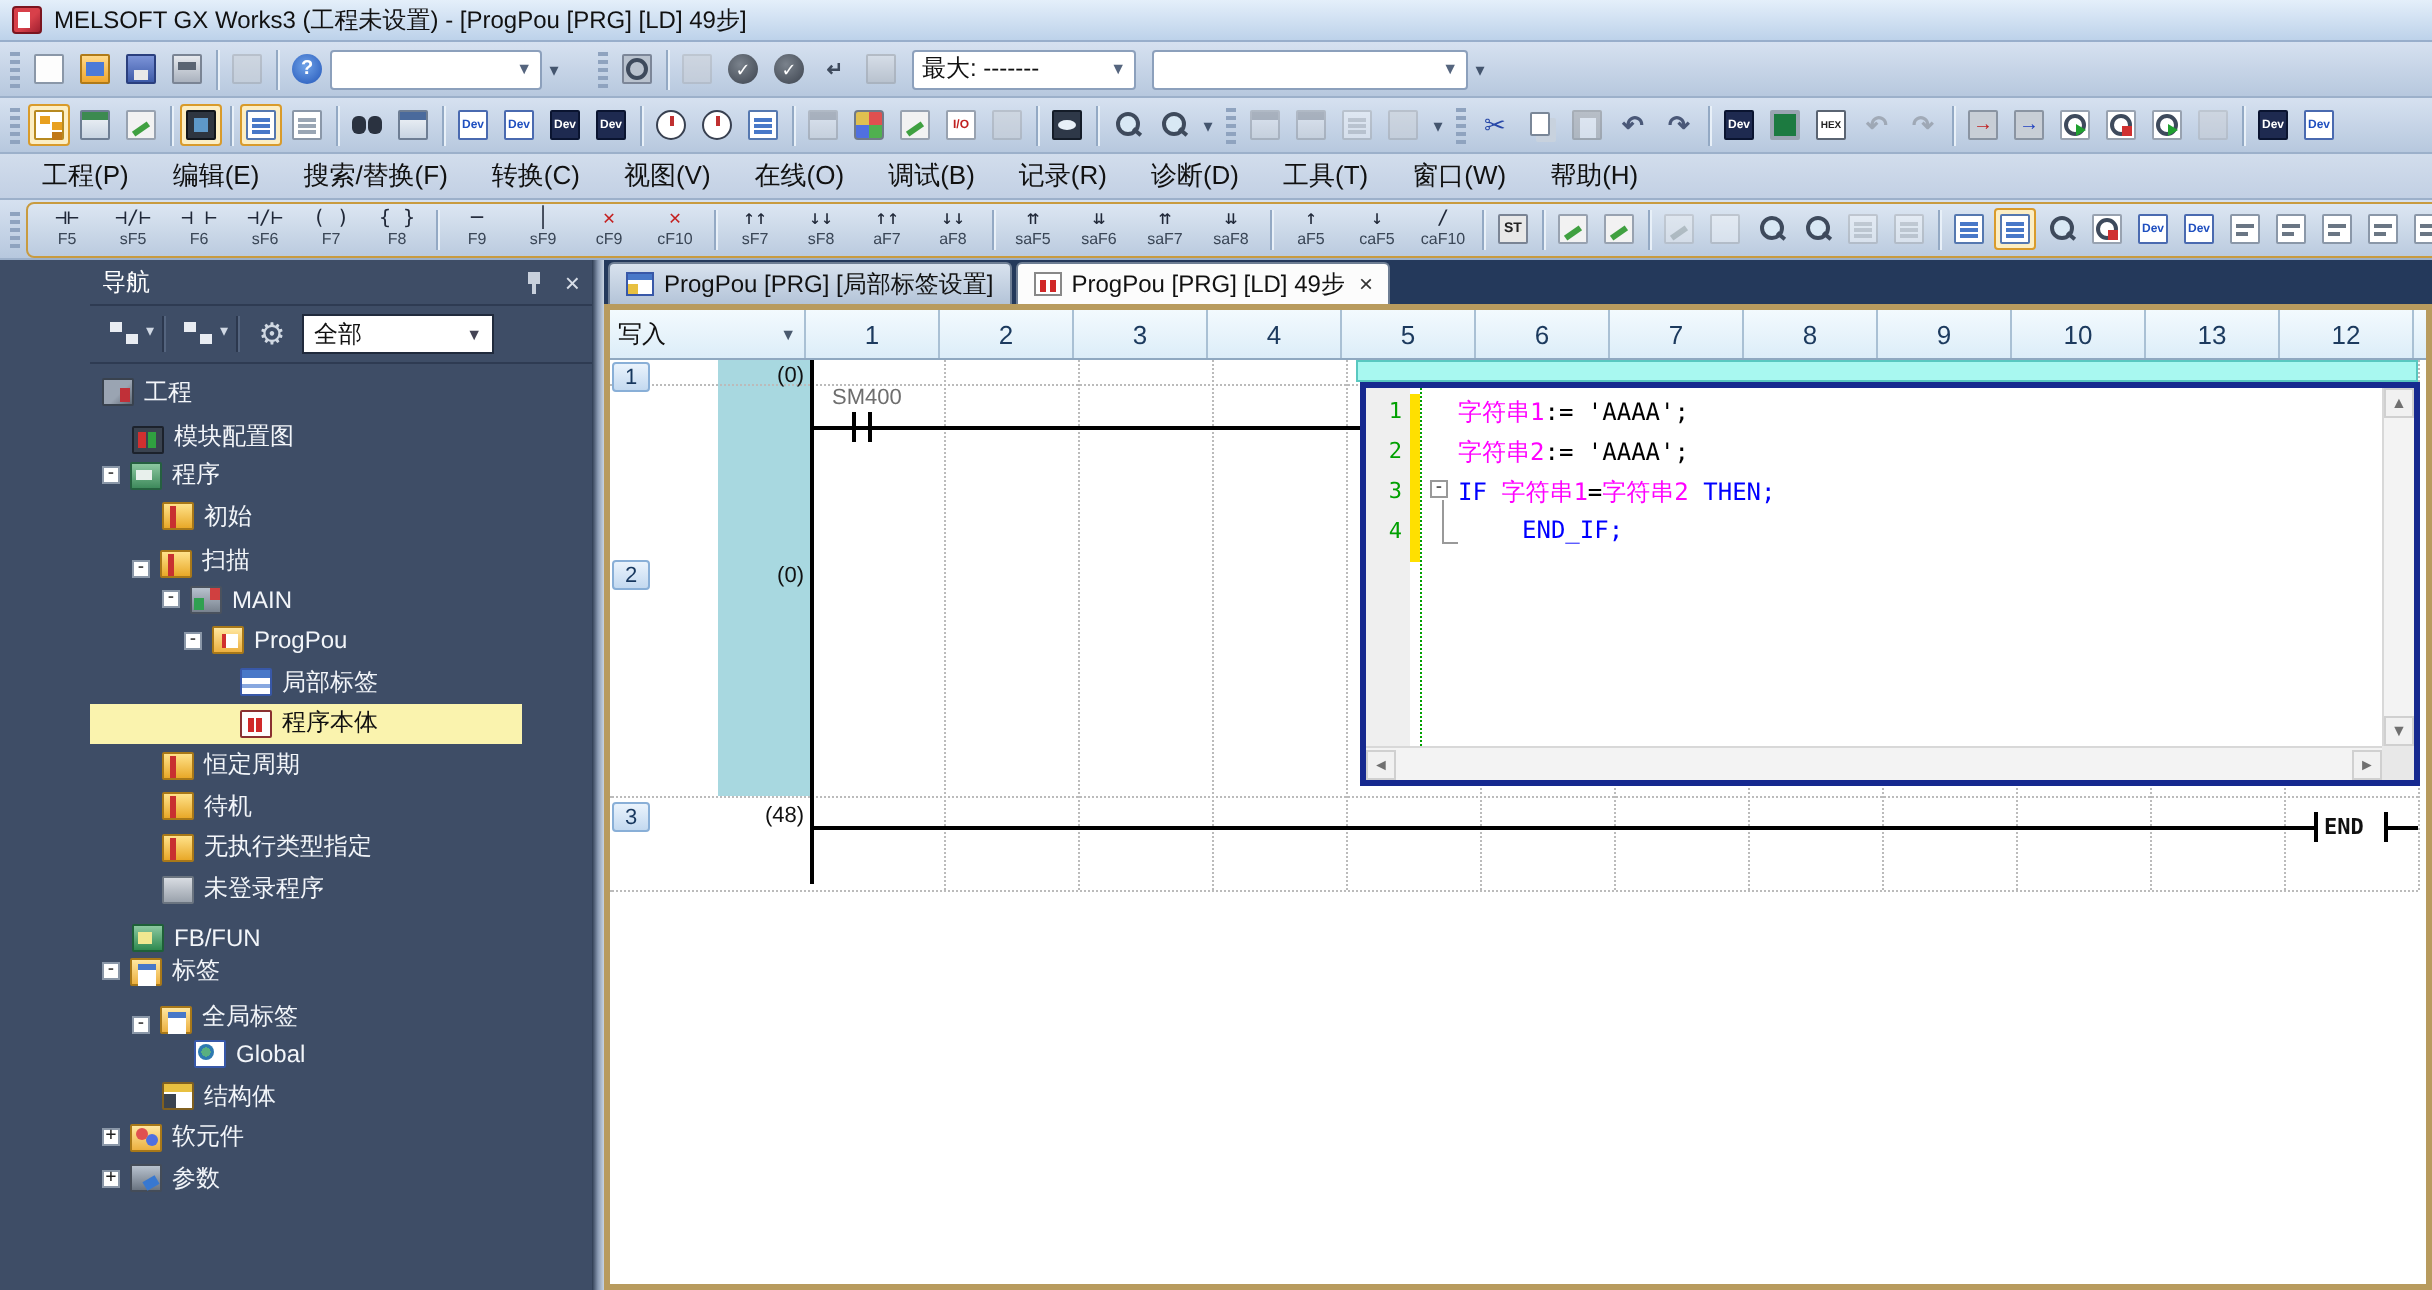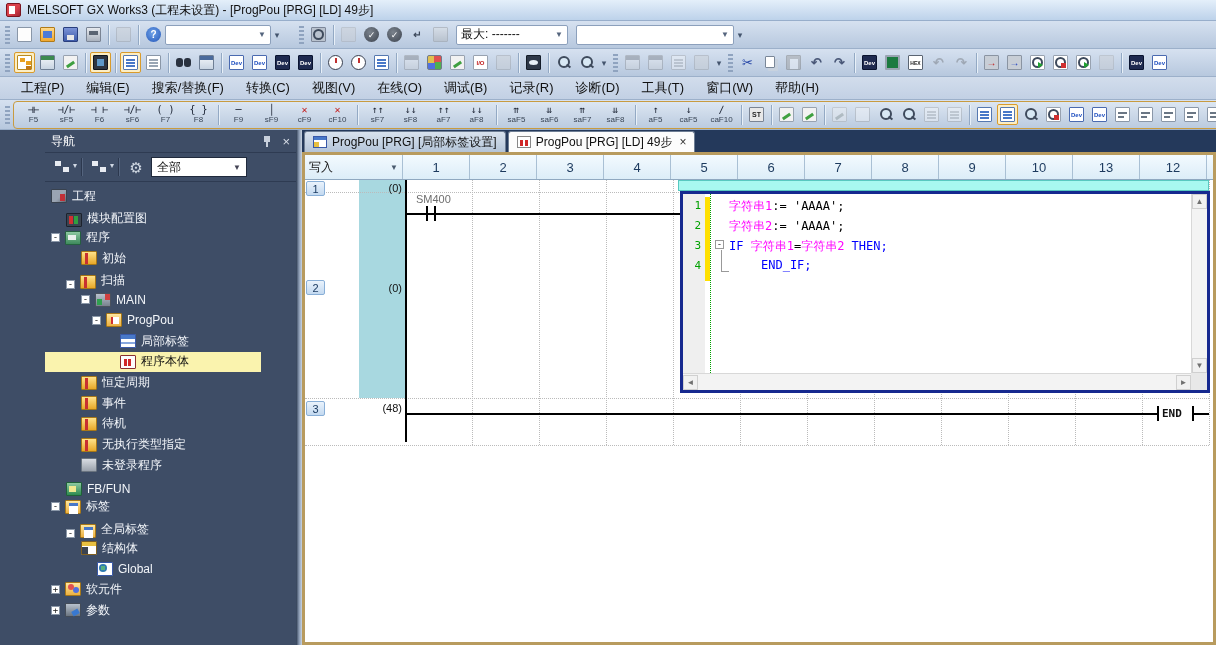--- a/index.html
+++ b/index.html
@@ -666,24 +666,20 @@
         <div class="trow p75 sel">
             <span class="tico t-body"></span>
             <span>程序本体</span>
           </div>
         <div class="trow p36">
             <span class="tico t-exec"></span>
             <span>恒定周期</span>
           </div>
         <div class="trow p36">
             <span class="tico t-exec"></span>
-            <span>事件</span>
-          </div>
-        <div class="trow p36">
-            <span class="tico t-exec"></span>
             <span>待机</span>
           </div>
         <div class="trow p36">
             <span class="tico t-exec"></span>
             <span>无执行类型指定</span>
           </div>
         <div class="trow p36">
             <span class="tico t-unreg"></span>
             <span>未登录程序</span>
           </div>
@@ -694,27 +690,27 @@
         <div class="trow p6">
             <span class="exp">-</span>
             <span class="tico t-tagfold"></span>
             <span>标签</span>
           </div>
         <div class="trow p21">
             <span class="exp">-</span>
             <span class="tico t-tagfold"></span>
             <span>全局标签</span>
           </div>
+        <div class="trow p52">
+            <span class="tico t-global"></span>
+            <span>Global</span>
+          </div>
         <div class="trow p36">
             <span class="tico t-struct"></span>
             <span>结构体</span>
-          </div>
-        <div class="trow p52">
-            <span class="tico t-global"></span>
-            <span>Global</span>
           </div>
         <div class="trow p6">
             <span class="exp">+</span>
             <span class="tico t-device"></span>
             <span>软元件</span>
           </div>
         <div class="trow p6">
             <span class="exp">+</span>
             <span class="tico t-param"></span>
             <span>参数</span>

